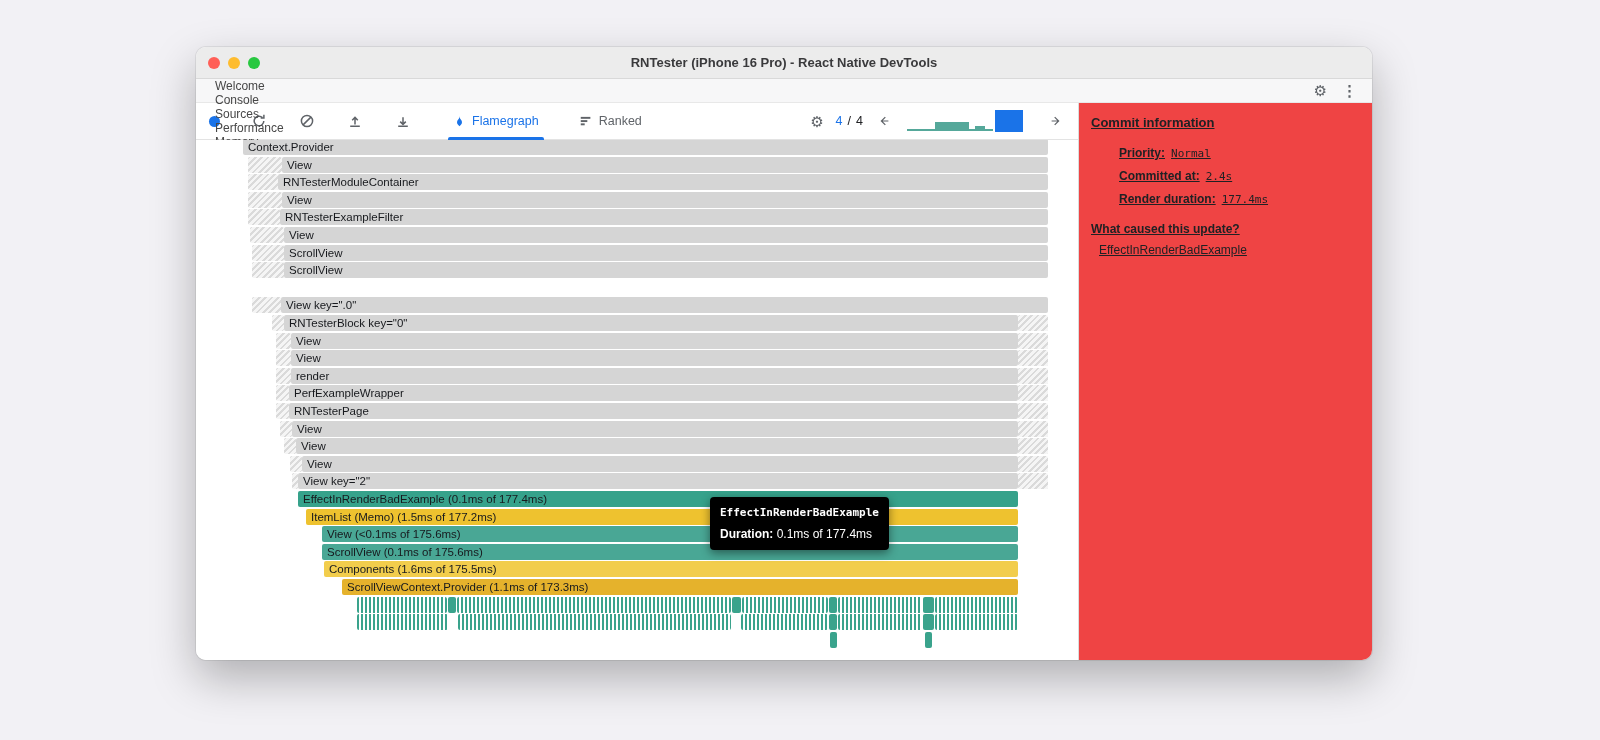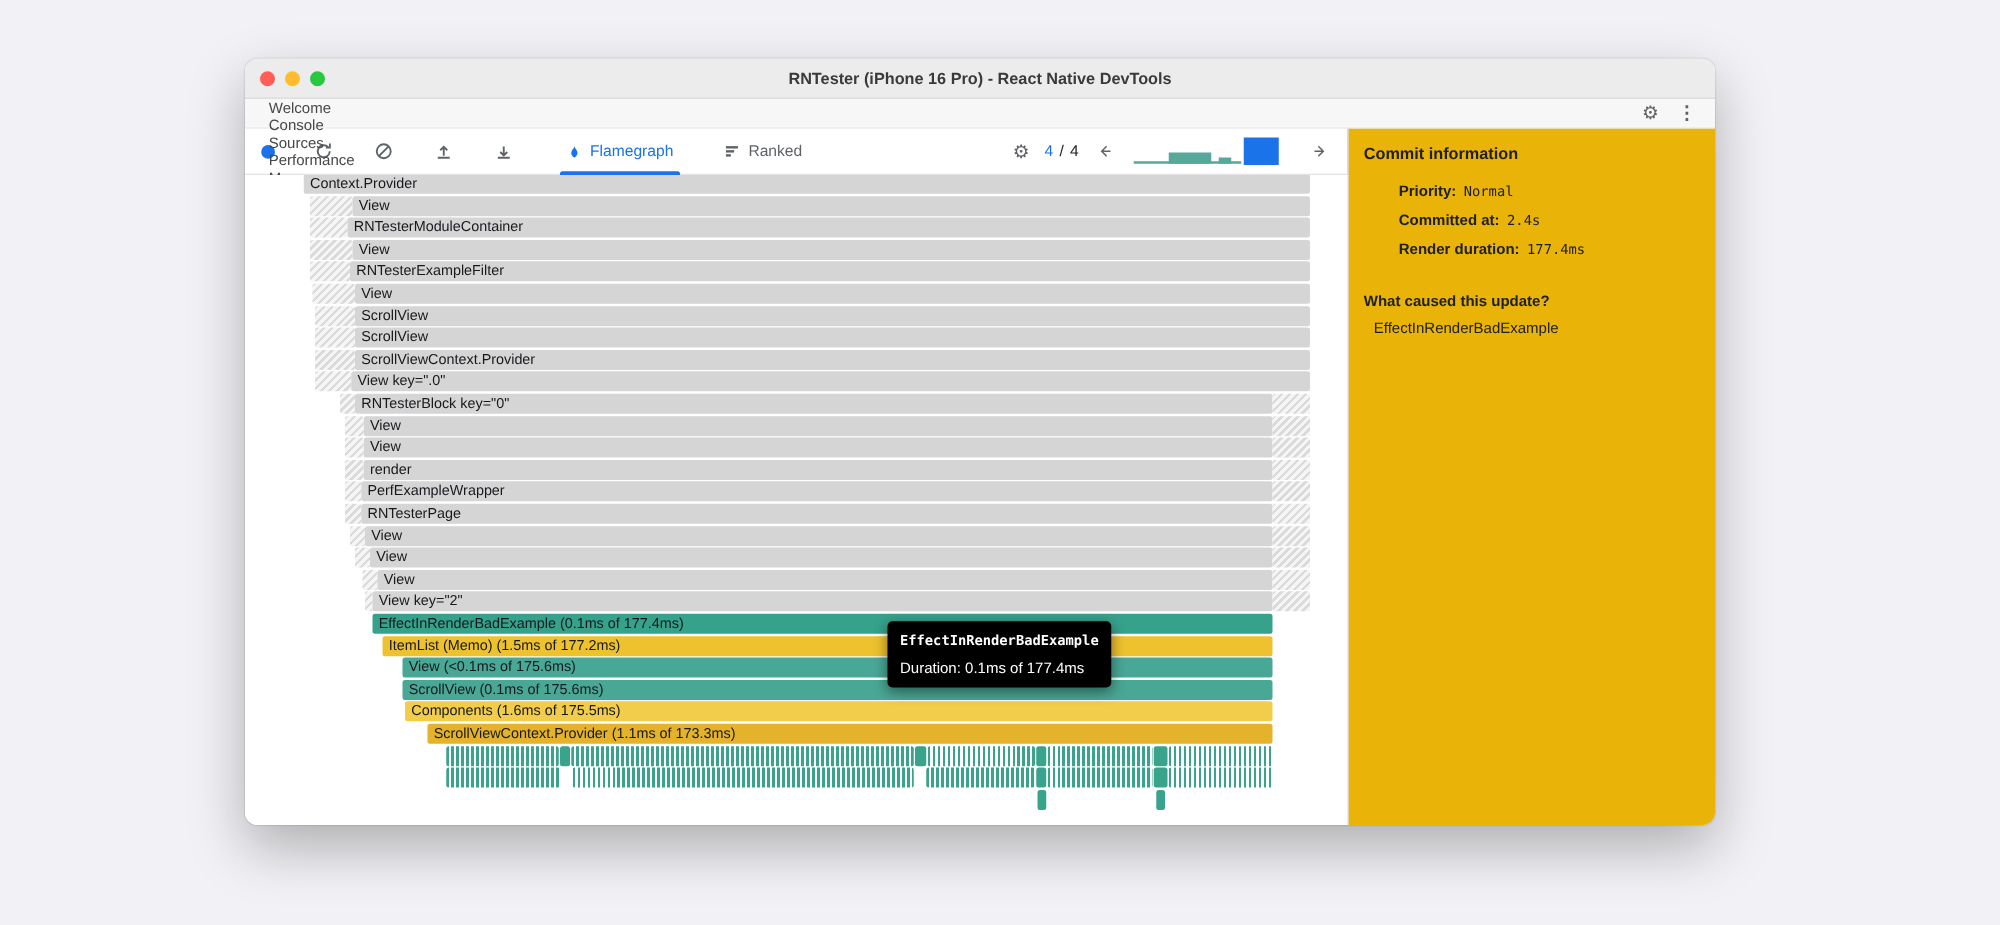--- a/index.html
+++ b/index.html
@@ -76,28 +76,28 @@
   .seg.gold   { background:var(--gold); }
   .seg.dense  { background:repeating-linear-gradient(90deg,var(--dense) 0 2px,#ffffff 2px 4px); }
   .seg.accent { background:var(--dense); }
   
   .tooltip { position:absolute; left:514px; top:357px; z-index:20;
     background:#000; color:#fff; border-radius:4px; padding:9px 10px;
     box-shadow:0 3px 10px rgba(0,0,0,.45); }
   .tt-name { font-family:"DejaVu Sans Mono", monospace; font-weight:bold; font-size:11px;
     margin-bottom:8px; white-space:nowrap; }
   .tt-dur { font-size:12px; white-space:nowrap; }
-  .tt-dur b { font-weight:normal;text-align:right; }
-  
-  .sidebar { flex:1; border-left:1px solid #dcdcdc; background:#eab308; padding:0 12px; overflow:hidden; }
+  .tt-dur b { font-weight:bold;text-align:right; }
+  
+  .sidebar { flex:1; border-left:1px solid #dcdcdc; background:#ef4444; padding:0 12px; overflow:hidden;text-decoration:underline; }
   .ci-title { font-size:13px; font-weight:bold; color:#202124; padding:12px 0 16px; }
   .ci-row { margin-bottom:9px; font-size:12px;padding-left:28px; }
   .ci-label { font-weight:bold; margin-right:6px; }
   .ci-value { font-family:"DejaVu Sans Mono", monospace; font-size:11px; }
-  .ci-cause-label { font-weight:bold; font-size:12px; margin-top:28px; }
+  .ci-cause-label { font-weight:bold; font-size:12px; margin-top:16px; }
   .ci-cause { font-size:12px; color:#202124; padding:7px 0 0 8px; cursor:pointer; }
   svg { display:block; }
 </style>
 </head>
 <body>
 
 <div class="window">
 
   <div class="titlebar">
     <div class="lights">
@@ -278,26 +278,20 @@
             <div class="seg gray" style="left: 88px; width: 764px;">
               <span>ScrollView</span>
             </div>
           </div>
           <div class="frow" style="top: 122.2px;">
             <div class="seg stripe" style="left: 56px; width: 32px;"></div>
             <div class="seg gray" style="left: 88px; width: 764px;">
               <span>ScrollView</span>
             </div>
           </div>
-          <div class="frow" style="top: 139.8px;">
-            <div class="seg stripe" style="left: 56px; width: 32px;"></div>
-            <div class="seg gray" style="left: 88px; width: 764px;">
-              <span>ScrollViewContext.Provider</span>
-            </div>
-          </div>
           <div class="frow" style="top: 157.4px;">
             <div class="seg stripe" style="left: 56px; width: 29px;"></div>
             <div class="seg gray" style="left: 85px; width: 767px;">
               <span>View key=".0"</span>
             </div>
           </div>
           <div class="frow" style="top: 175px;">
             <div class="seg stripe" style="left: 76px; width: 12px;"></div>
             <div class="seg gray" style="left: 88px; width: 734px;">
               <span>RNTesterBlock key="0"</span>

